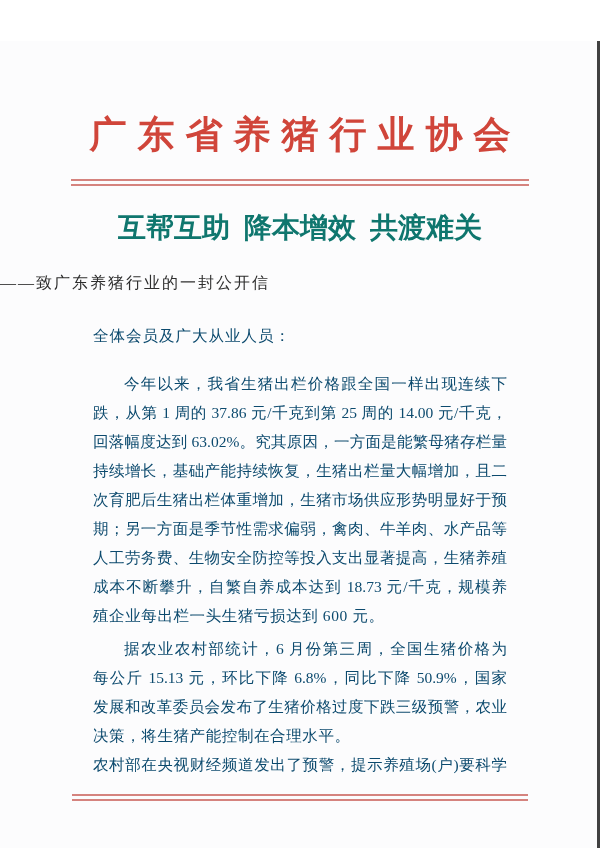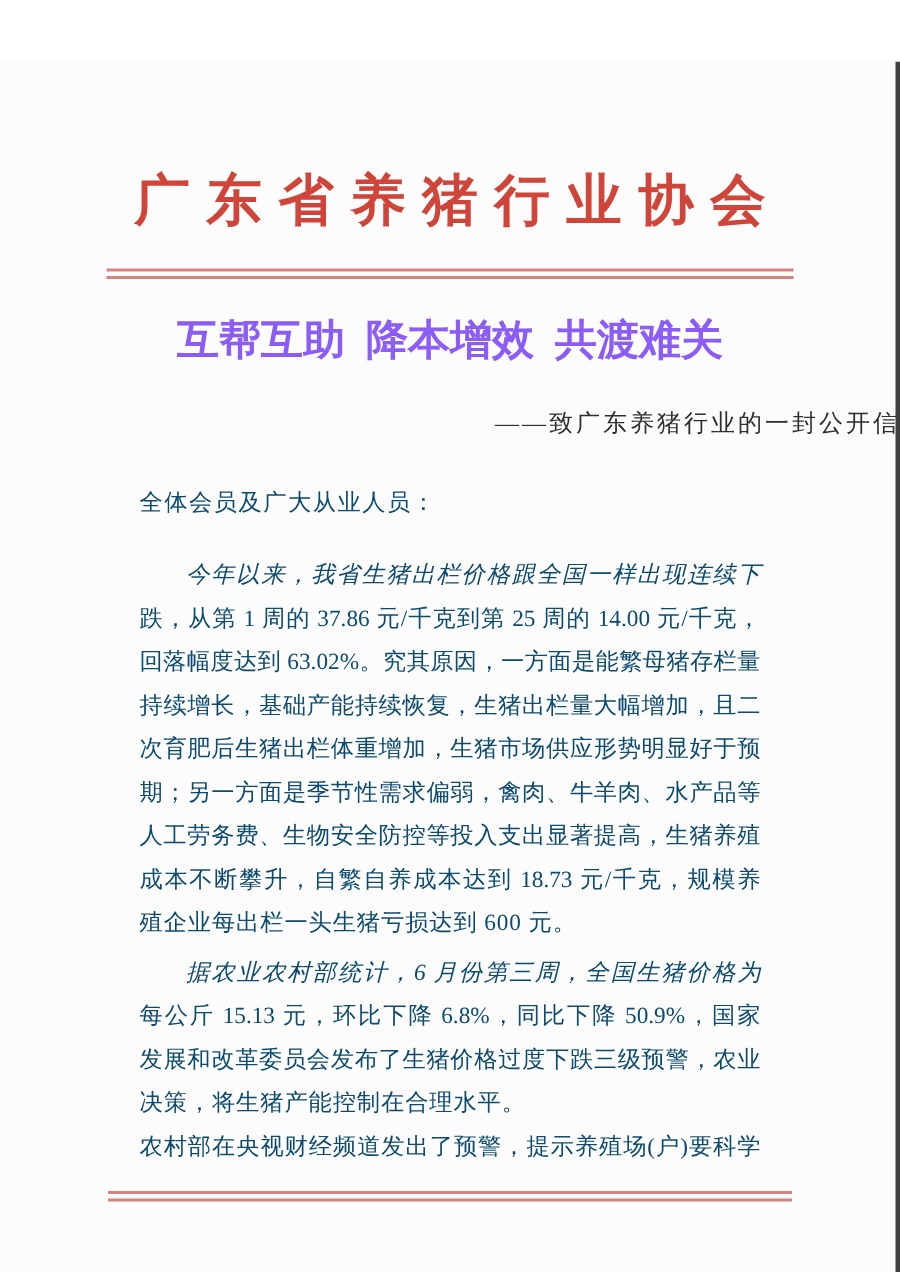--- a/index.html
+++ b/index.html
@@ -61,27 +61,27 @@
     width: 456px;
     margin-top: 15px;
   }
 
   .title {
     margin: 26px 0 0 0;
     text-align: center;
     font-size: 28px;
     line-height: 32px;
     font-weight: bold;
-    color: #8b5cf6;
+    color: #0f766e;
     word-spacing: 7px;
     white-space: nowrap;
   }
   .subtitle {
     margin-top: 28px;
-    text-align: right;
+    text-align: left;
     font-size: 16px;
     line-height: 22px;
     color: #2e2e2e;
     letter-spacing: 2px;
   }
 
   .body-text {
     margin: 27px 93px 0 93px;
     width: 414px;
     color: #0c4a6e;
@@ -96,21 +96,21 @@
   }
   .para { margin: 0; }
   .para.second { margin-top: 4px; }
   .line {
     height: 29px;
     line-height: 29px;
     text-align: justify;
     text-align-last: justify;
     white-space: nowrap;
   }
-  .line.first { text-indent: 2em; font-style: italic; }
+  .line.first { text-indent: 2em; }
   .line.end {
     text-align-last: left;
     letter-spacing: 0.6px;
     font-family: Liberation Serif, serif;
   }
 </style>
 </head>
 <body>
 
 <div class="page">

